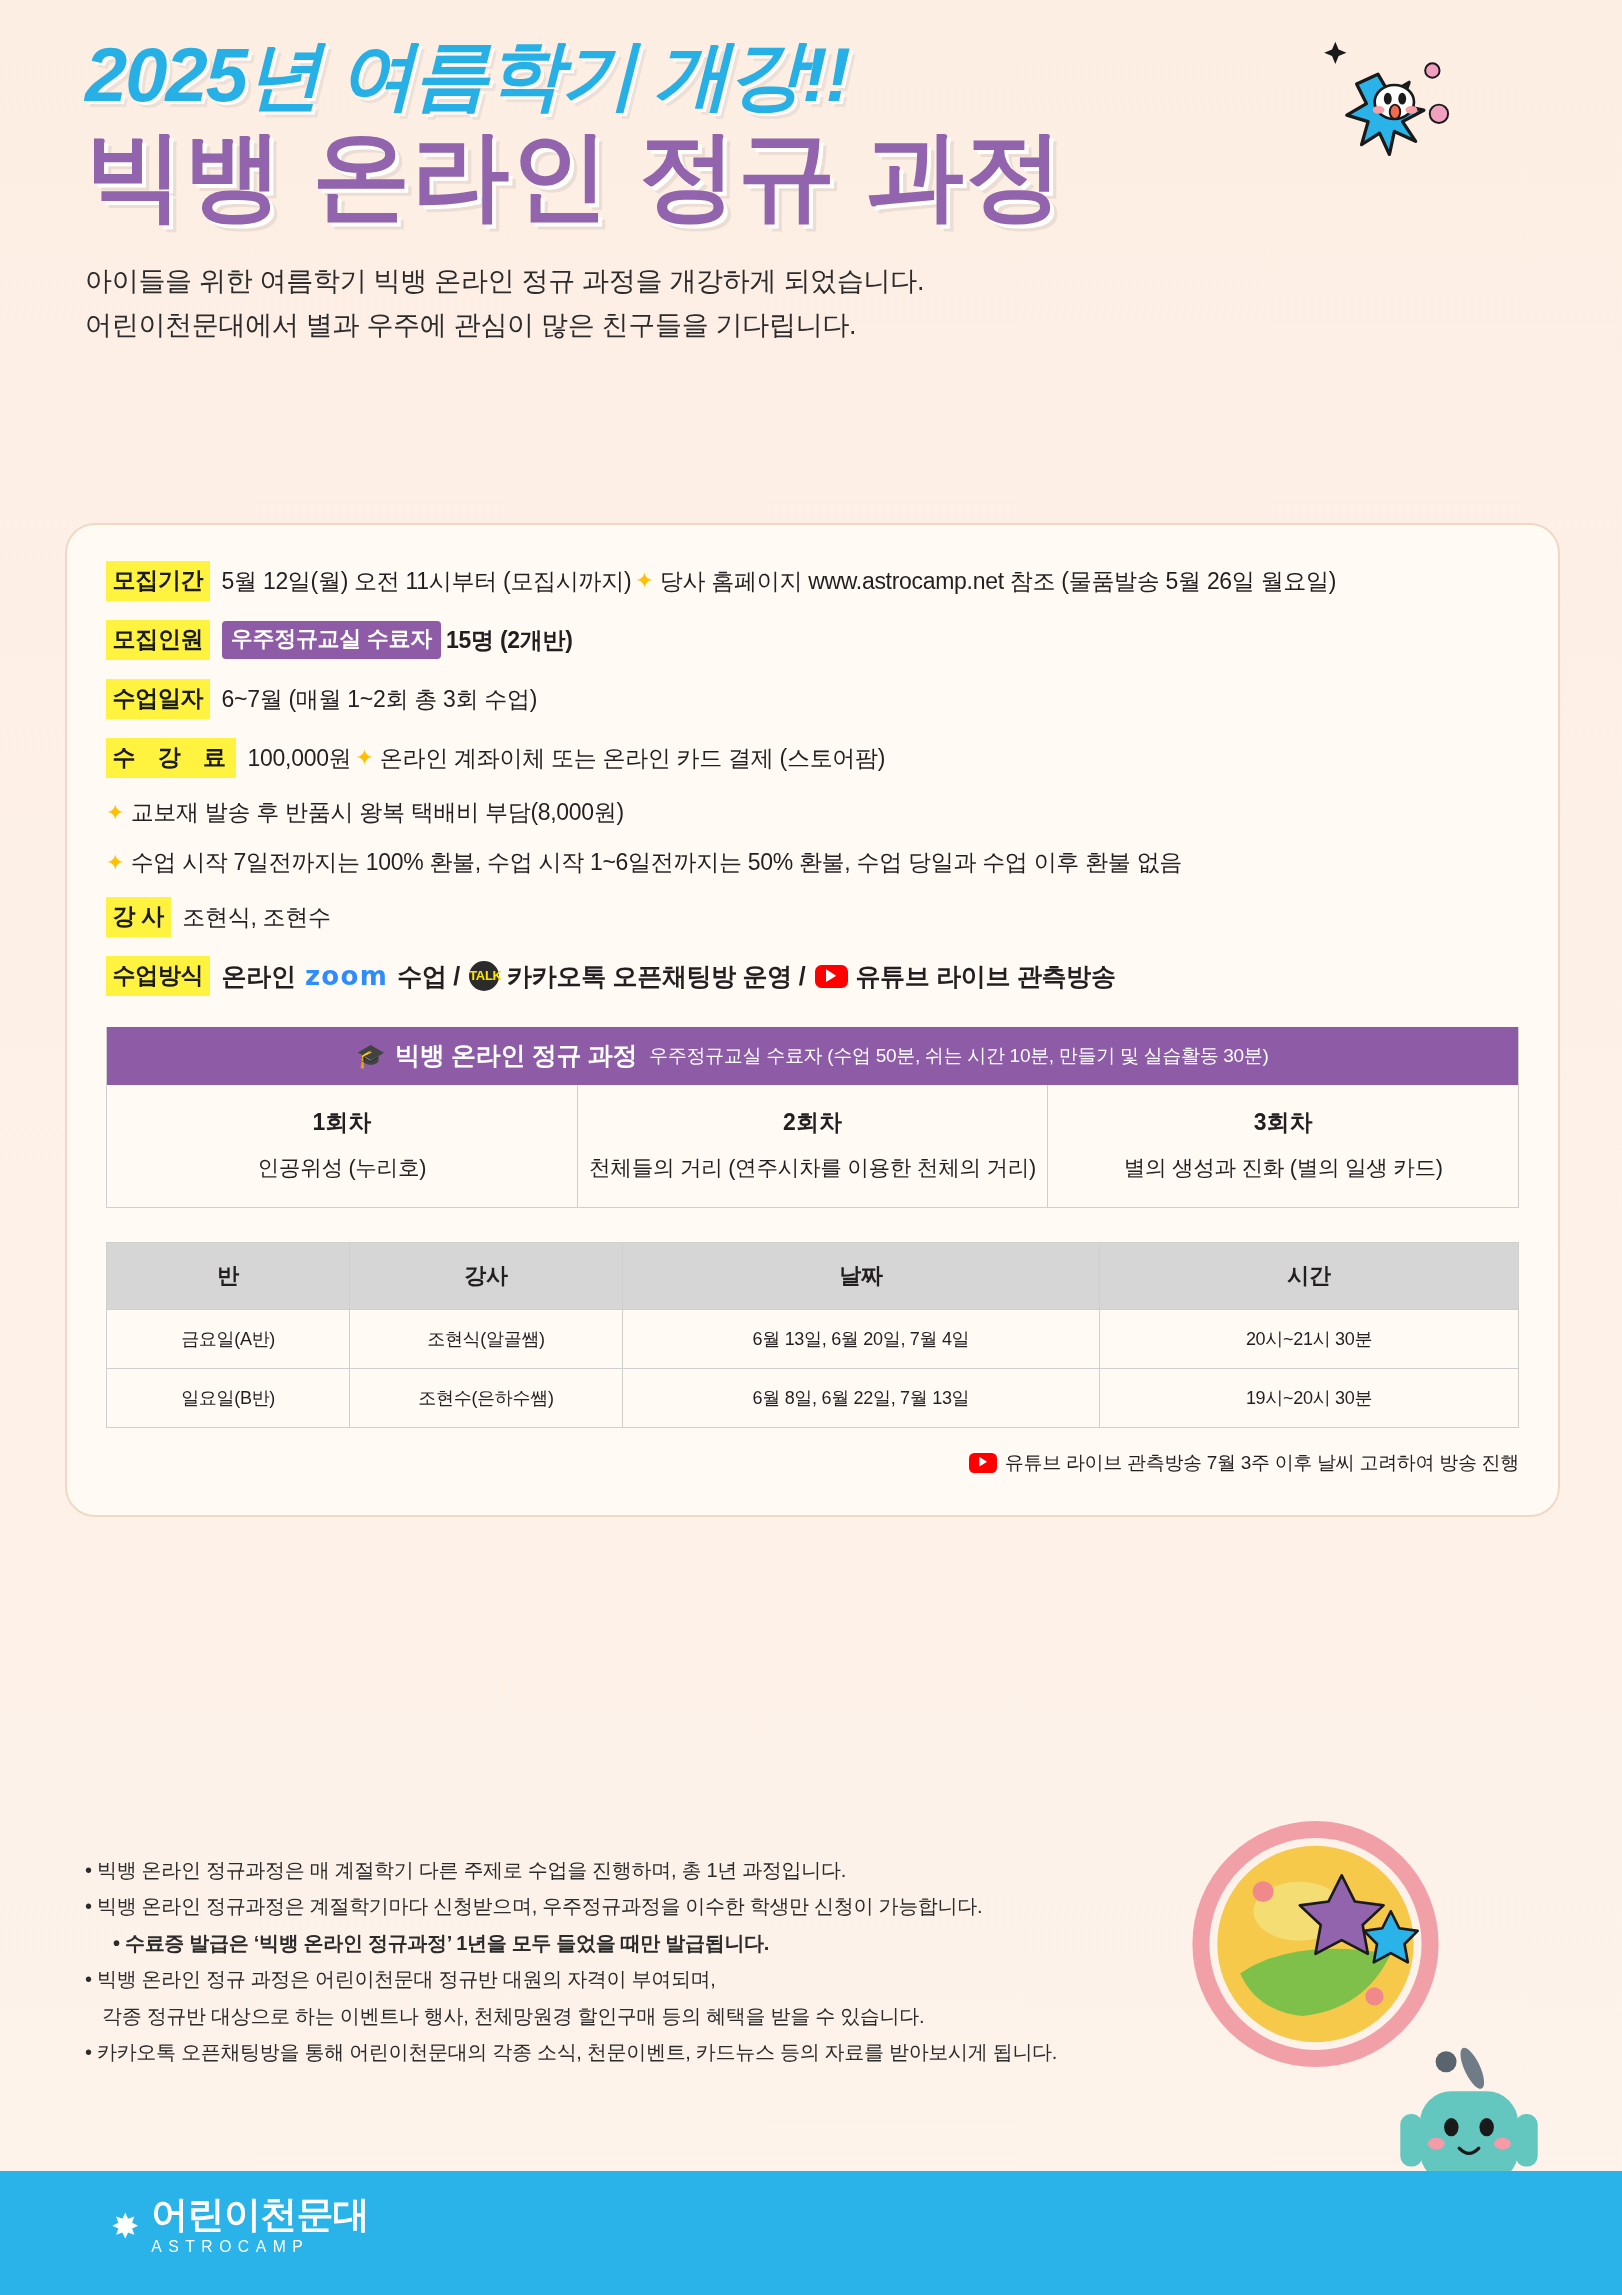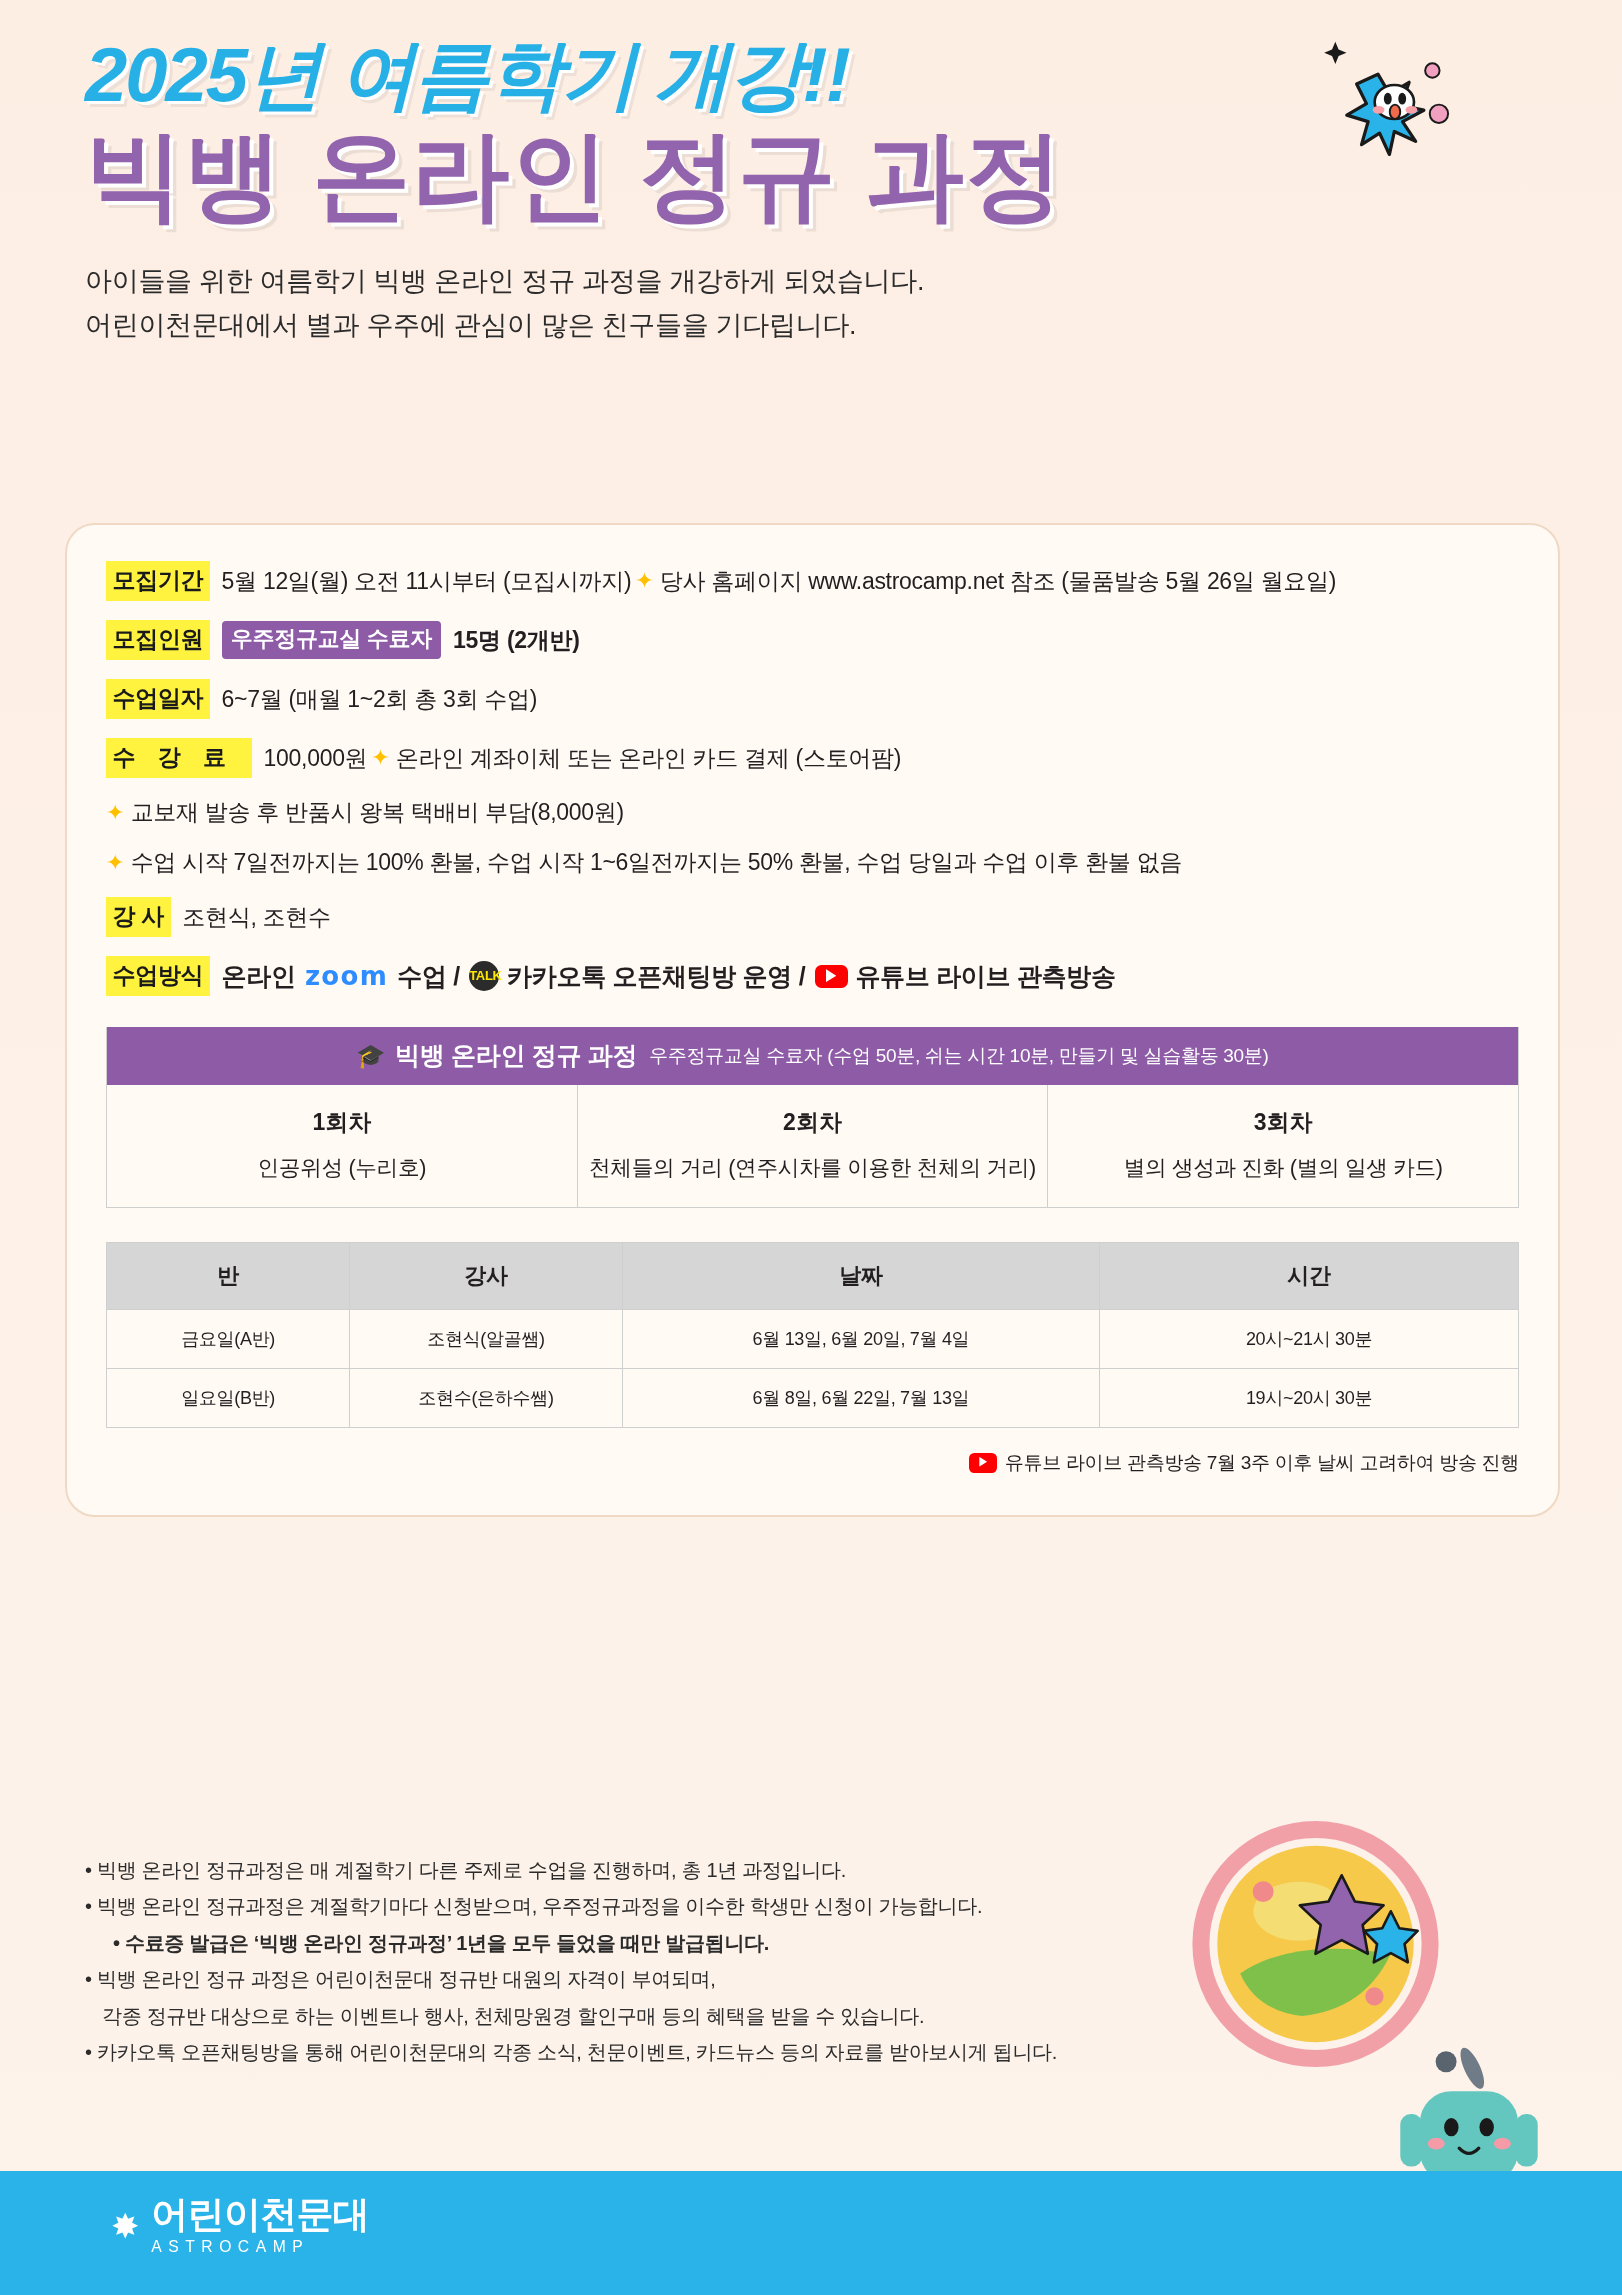--- a/index.html
+++ b/index.html
@@ -90,30 +90,30 @@
 
   .tag {
     background: #fff33f;
     font-weight: bold;
     font-size: 23px;
     padding: 3.9px 6.5px 5.2px 6.5px;
     margin-right: 11.8px;
     color: #1a1a1a;
     display: inline-block;
   }
-  .tag.spaced { letter-spacing: 7.9px; padding-right: 18px; }
+  .tag.spaced { letter-spacing: 7.9px; padding-right: 2px; }
 
   .purple-tag {
     background: #8e5ba6;
     color: #ffffff;
     font-weight: bold;
     font-size: 22px;
     padding: 3.3px 9.2px 4.6px 9.2px;
     border-radius: 3.9px;
-    margin-right: 12px;
+    margin-right: 5px;
     display: inline-block;
   }
 
   .star {
     color: #ffc000;
     font-size: 22px;
     margin: 0 6.5px 0 3.9px;
     display: inline-block;
   }
   .star.lead { margin-left: 0; }

